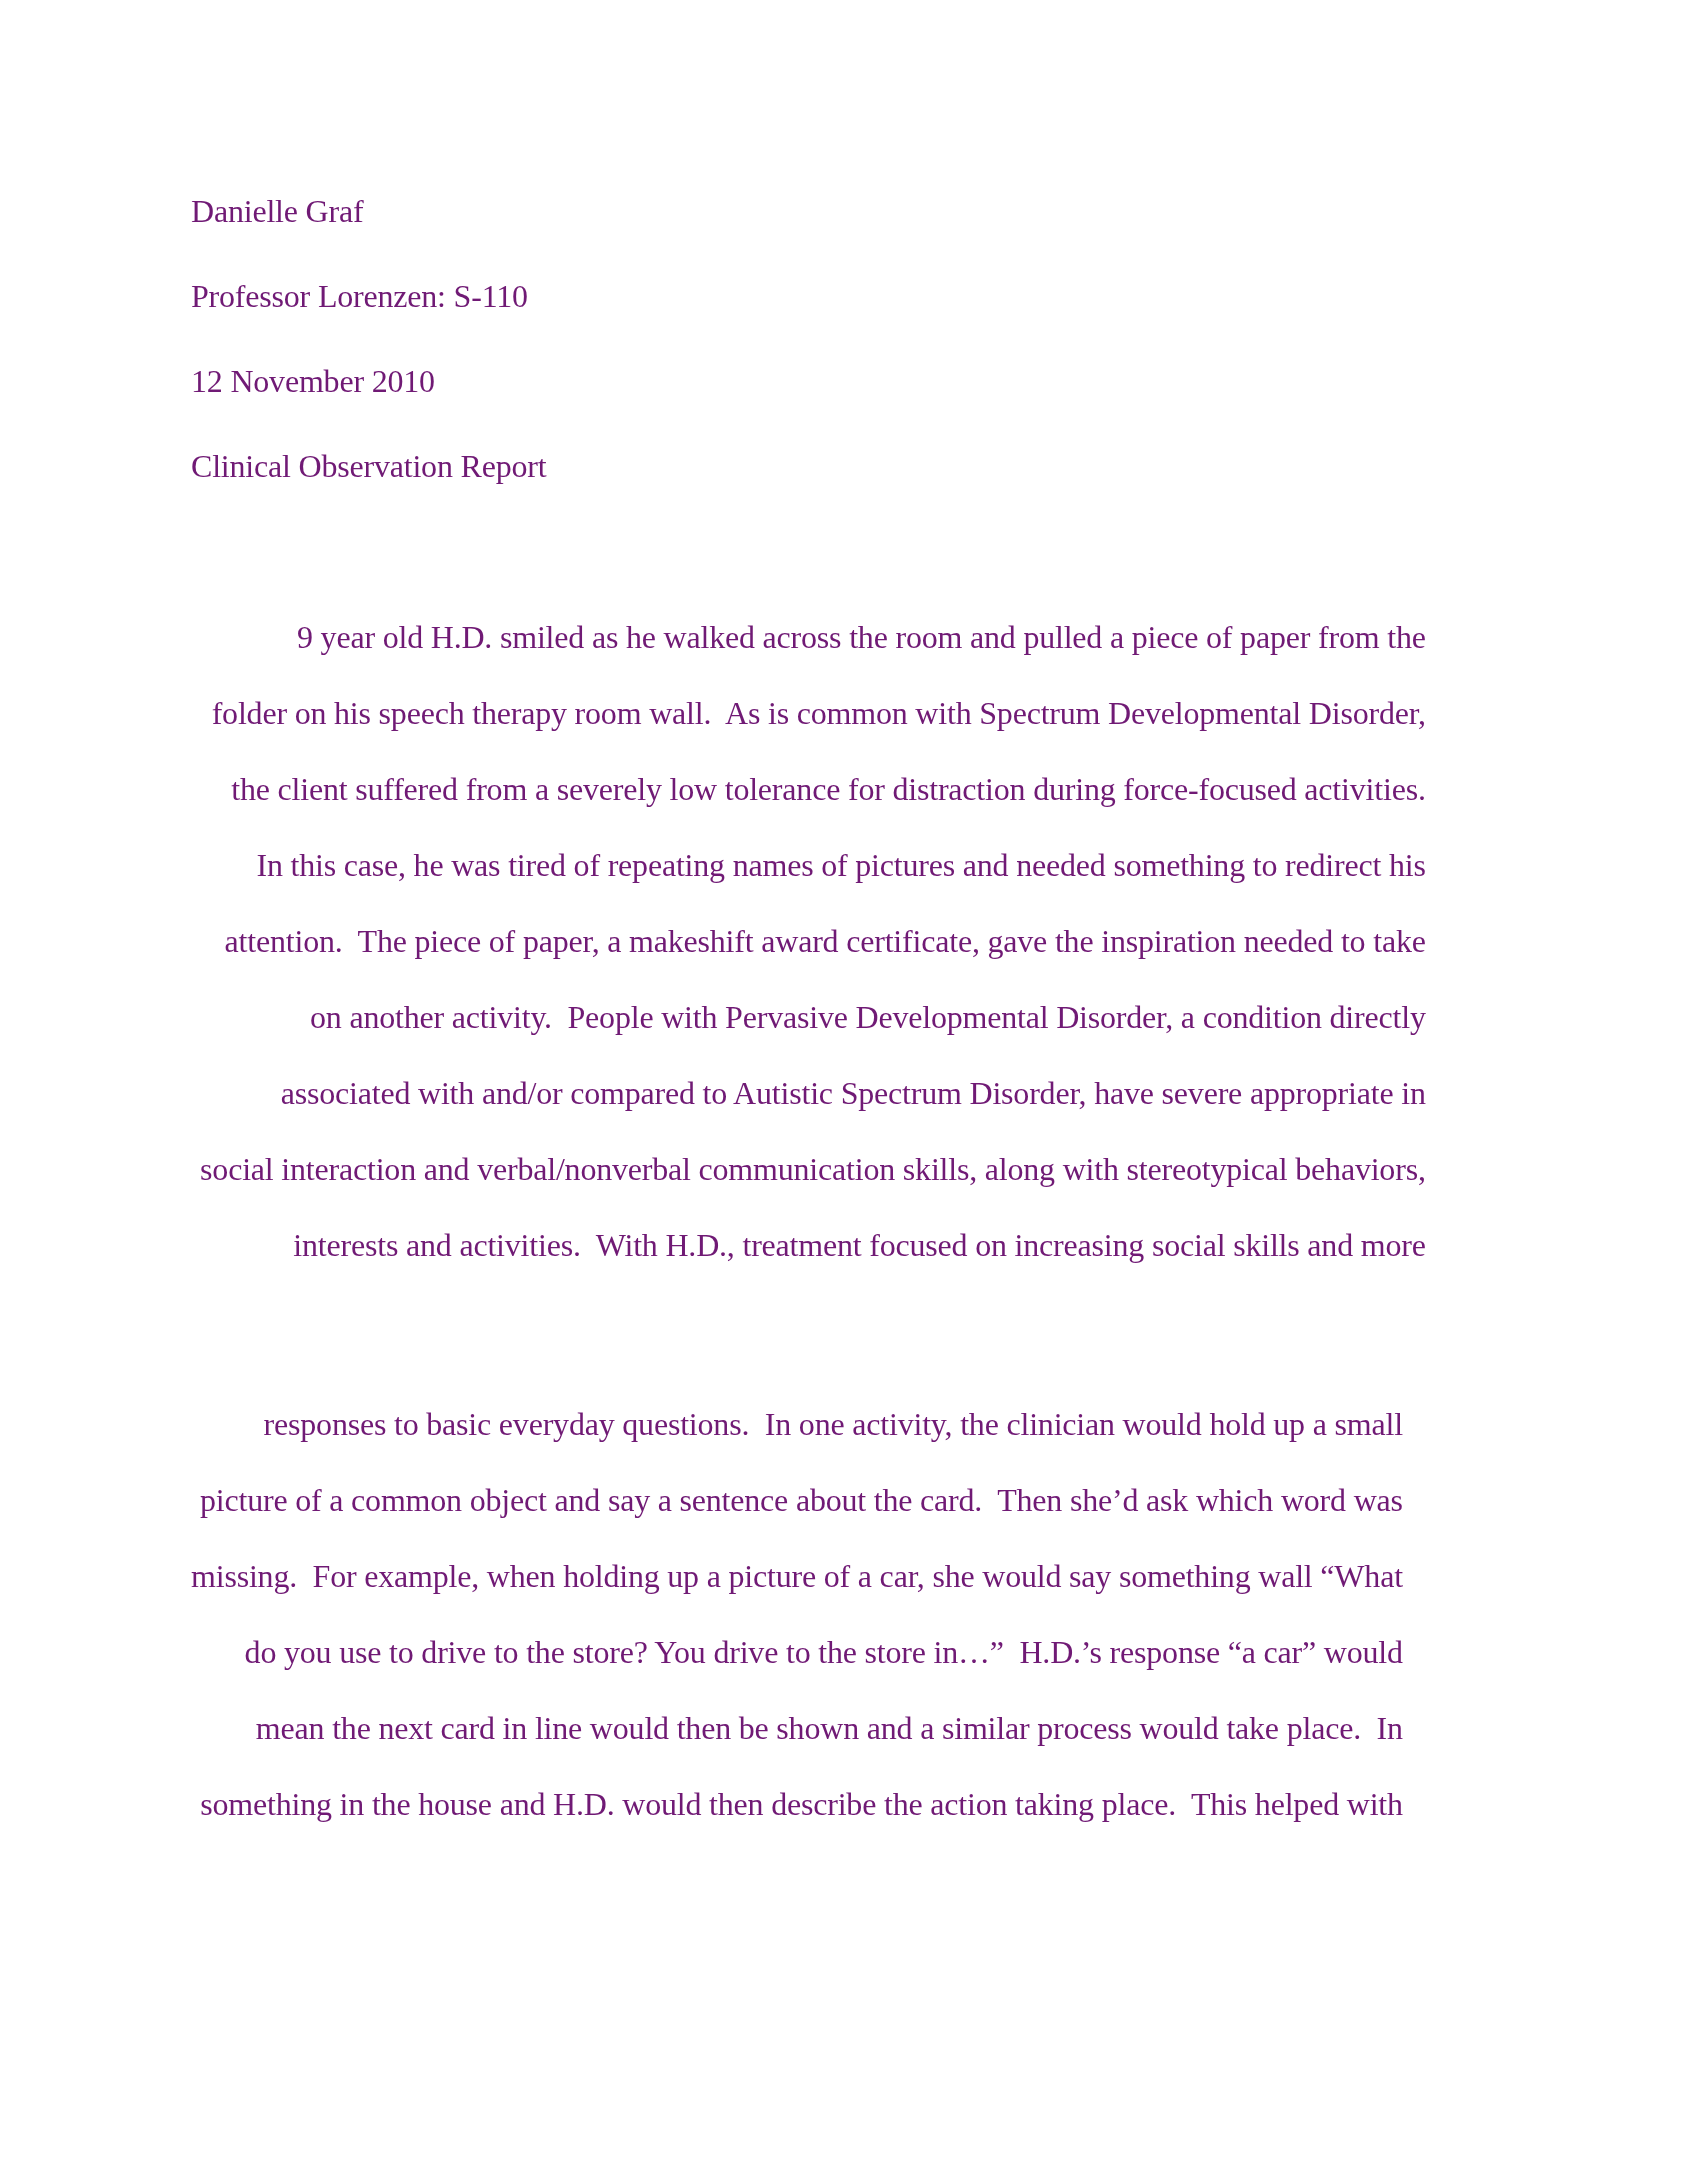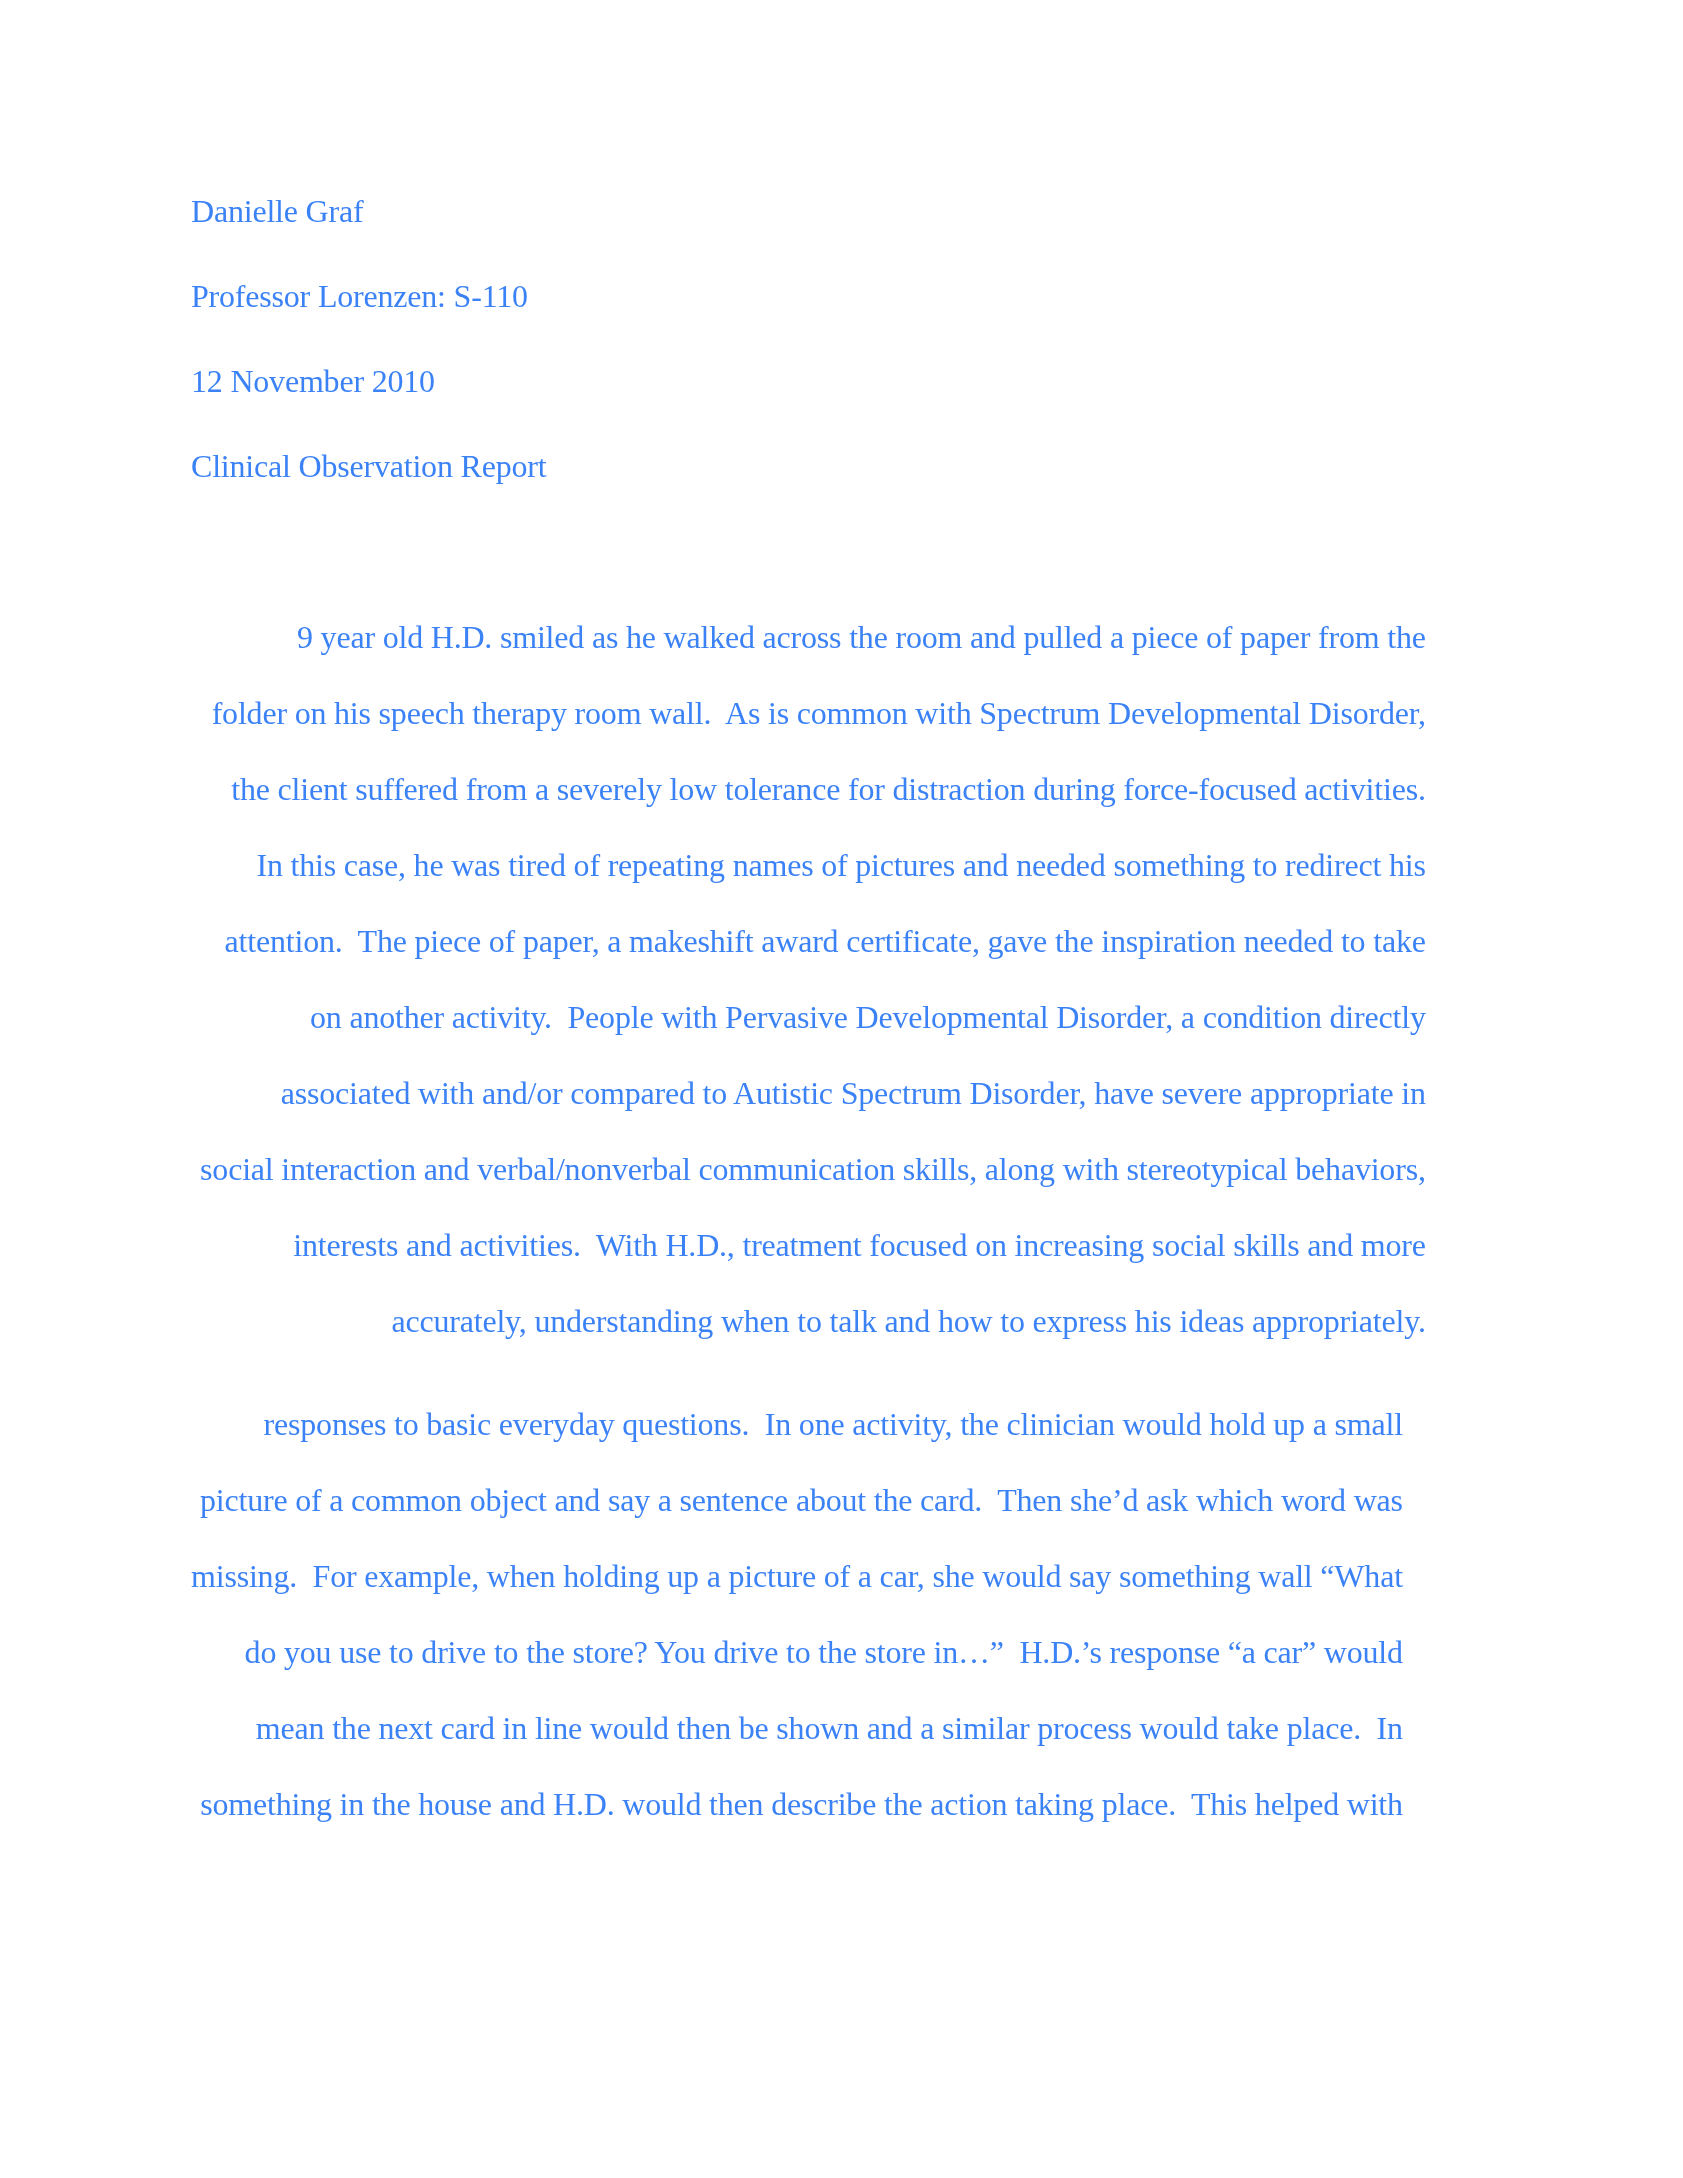--- a/index.html
+++ b/index.html
@@ -7,21 +7,21 @@
     padding: 0;
     background: #ffffff;
   }
   .page {
     position: relative;
     width: 1683px;
     height: 2178px;
     background: #ffffff;
     overflow: hidden;
     font-family: "Liberation Serif", "DejaVu Serif", serif;
-    color: #3b82f6;
+    color: #701a75;
     font-size: 32px;
     letter-spacing: -0.2px;
   }
   .header-block {
     position: absolute;
     left: 191px;
     top: 169px;
   }
   .header-block .line {
     line-height: 85px;
@@ -57,21 +57,20 @@
   <div class="para para-1">
     <div class="line indent">9 year old H.D. smiled as he walked across the room and pulled a piece of paper from the</div>
     <div class="line">folder on his speech therapy room wall.  As is common with Spectrum Developmental Disorder,</div>
     <div class="line">the client suffered from a severely low tolerance for distraction during force-focused activities.</div>
     <div class="line">In this case, he was tired of repeating names of pictures and needed something to redirect his</div>
     <div class="line">attention.  The piece of paper, a makeshift award certificate, gave the inspiration needed to take</div>
     <div class="line">on another activity.  People with Pervasive Developmental Disorder, a condition directly</div>
     <div class="line">associated with and/or compared to Autistic Spectrum Disorder, have severe appropriate in</div>
     <div class="line">social interaction and verbal/nonverbal communication skills, along with stereotypical behaviors,</div>
     <div class="line">interests and activities.  With H.D., treatment focused on increasing social skills and more</div>
-    <div class="line">accurately, understanding when to talk and how to express his ideas appropriately.</div>
   </div>
 
   <div class="para para-2">
     <div class="line">responses to basic everyday questions.  In one activity, the clinician would hold up a small</div>
     <div class="line">picture of a common object and say a sentence about the card.  Then she’d ask which word was</div>
     <div class="line">missing.  For example, when holding up a picture of a car, she would say something wall “What</div>
     <div class="line">do you use to drive to the store? You drive to the store in…”  H.D.’s response “a car” would</div>
     <div class="line">mean the next card in line would then be shown and a similar process would take place.  In</div>
     <div class="line">something in the house and H.D. would then describe the action taking place.  This helped with</div>
   </div>

